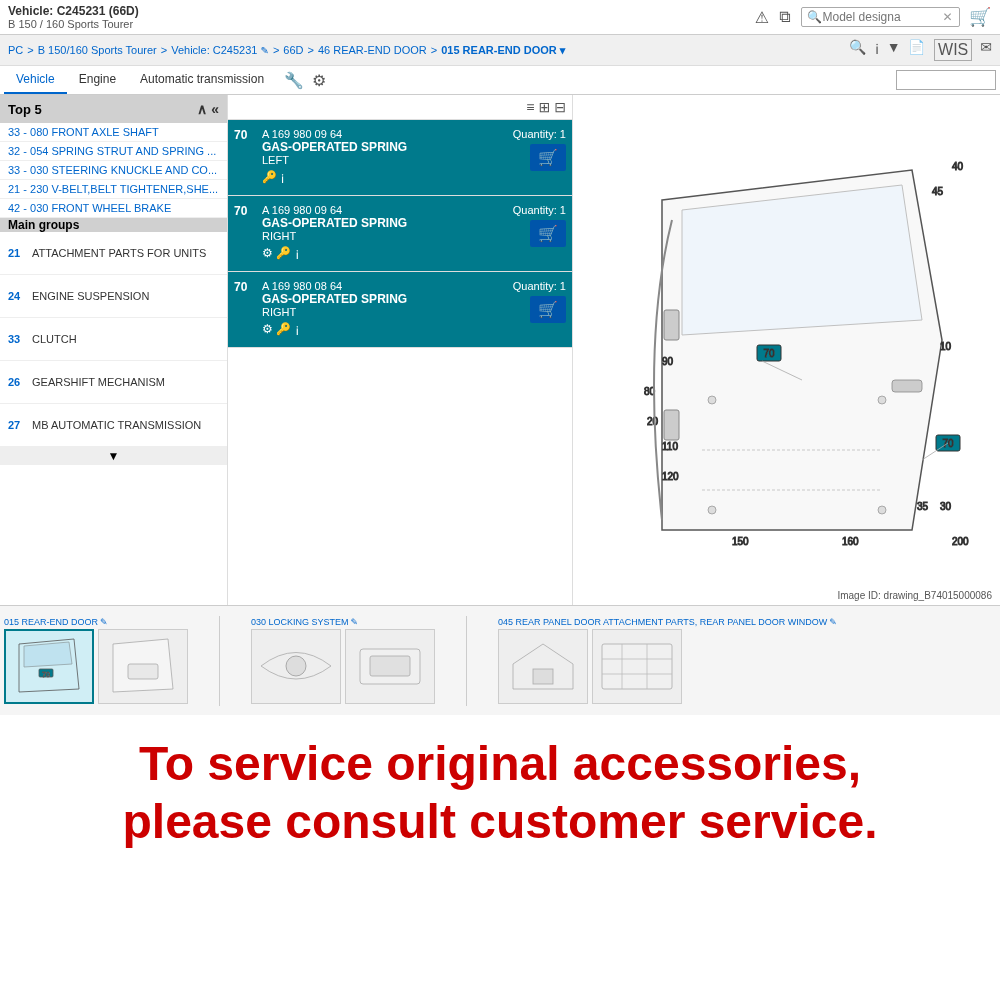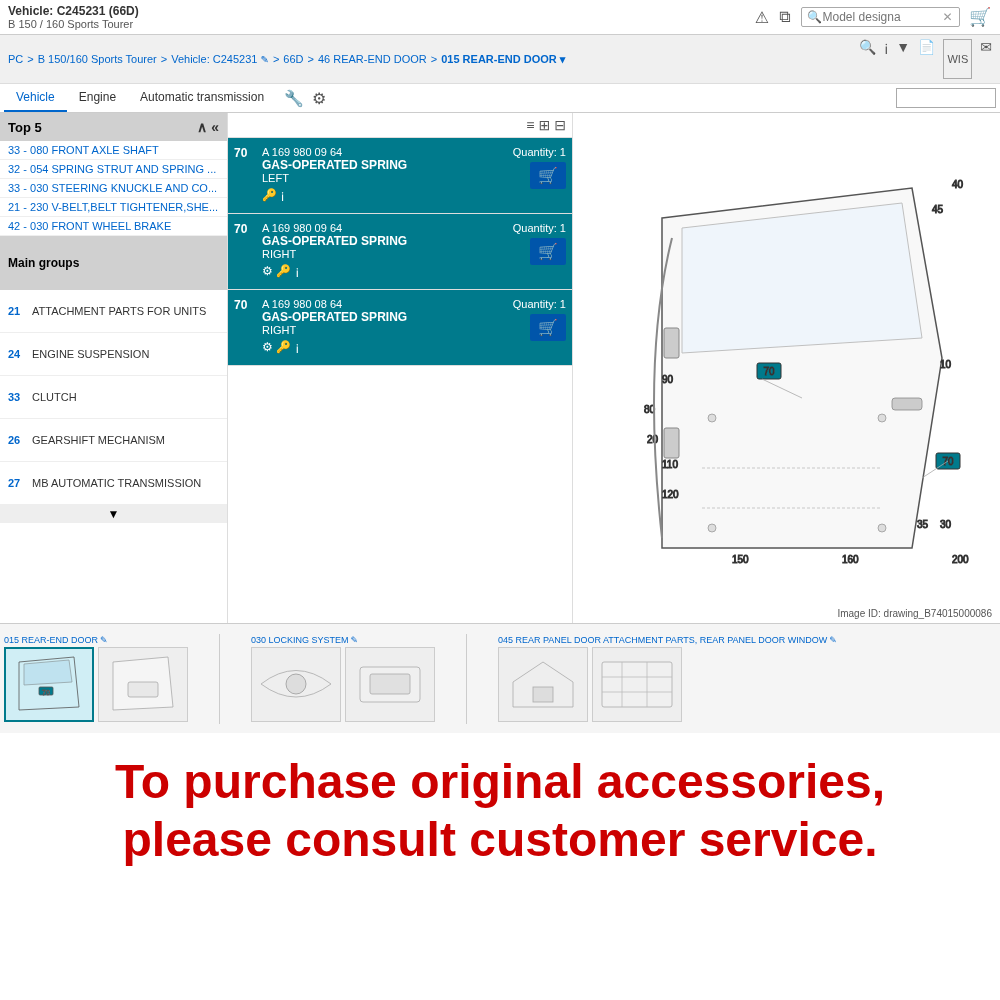--- a/index.html
+++ b/index.html
@@ -32,21 +32,21 @@
     .tab-search { margin-left: auto; border: 1px solid #aaa; padding: 2px 6px; font-size: 12px; width: 100px; }
 
     
     .main-content { display: flex; height: 510px; }
 
     
     .sidebar { width: 228px; min-width: 228px; background: #fff; border-right: 1px solid #ddd; overflow-y: auto; }
     .sidebar-top-header { display: flex; align-items: center; justify-content: space-between; padding: 6px 8px; background: #d0d0d0; font-weight: bold; font-size: 13px; }
     .sidebar-top-header .collapse-icons { display: flex; gap: 4px; font-size: 14px; color: #333; cursor: pointer; }
     .sidebar-item { padding: 3px 8px; font-size: 11px; color: #0066cc; cursor: pointer; border-bottom: 1px solid #eee; }
-    .sidebar-section-header { padding: 20px 8px; background: #d0d0d0; font-weight: bold; font-size: 12px; }
+    .sidebar-section-header { padding: 0 8px; background: #d0d0d0; font-weight: bold; font-size: 12px; }
     .sidebar-group-item { display: flex; align-items: flex-start; padding: 15px 8px; font-size: 11px; color: #333; cursor: pointer; border-bottom: 1px solid #eee; }
     .sidebar-group-num { color: #0066cc; min-width: 24px; font-weight: bold; }
     .sidebar-scroll-btn { text-align: center; padding: 2px; background: #eee; cursor: pointer; font-size: 12px; }
 
     
     .parts-list { width: 345px; min-width: 345px; background: #fff; border-right: 1px solid #ddd; overflow-y: auto; }
     .parts-list-toolbar { display: flex; align-items: center; justify-content: flex-end; padding: 4px 6px; border-bottom: 1px solid #ddd; gap: 4px; background: #fff; }
     .toolbar-icon { font-size: 14px; color: #555; cursor: pointer; }
     .part-item { display: flex; align-items: flex-start; padding: 8px 6px; border-bottom: 1px solid #ddd; background: #007a8c; color: #fff; cursor: pointer; }
     .part-num { min-width: 28px; font-weight: bold; font-size: 12px; }
@@ -113,21 +113,21 @@
   <span>66D</span>
   <span class="breadcrumb-sep">&gt;</span>
   <span>46 REAR-END DOOR</span>
   <span class="breadcrumb-sep">&gt;</span>
   <span style="font-weight:bold;">015 REAR-END DOOR ▾</span>
   <div class="breadcrumb-icons">
     <span>🔍</span>
     <span>ℹ</span>
     <span>▼</span>
     <span>📄</span>
-    <span style="font-size:11px;border:1px solid #aaa;padding:13px 3px;">WIS</span>
+    <span style="font-size:16px;border:1px solid #aaa;padding:1px 3px;">WIS</span>
     <span>✉</span>
   </div>
 </div>
 
 <div class="tabs">
   <div class="tab active">Vehicle</div>
   <div class="tab">Engine</div>
   <div class="tab">Automatic transmission</div>
   <div class="tab-icons">
     <span>🔧</span>
@@ -372,15 +372,15 @@
               <line x1="25" y1="10" x2="25" y2="55" stroke="#bbb"></line>
               <line x1="50" y1="10" x2="50" y2="55" stroke="#bbb"></line>
             </g>
           </svg>
       </div>
     </div>
   </div>
 </div>
 
 <div class="bottom-text">
-  <p>To purchase original accessories,</p>
+  <p>To service original accessories,</p>
   <p>please consult customer service.</p>
 </div>
 
 </body></html>

